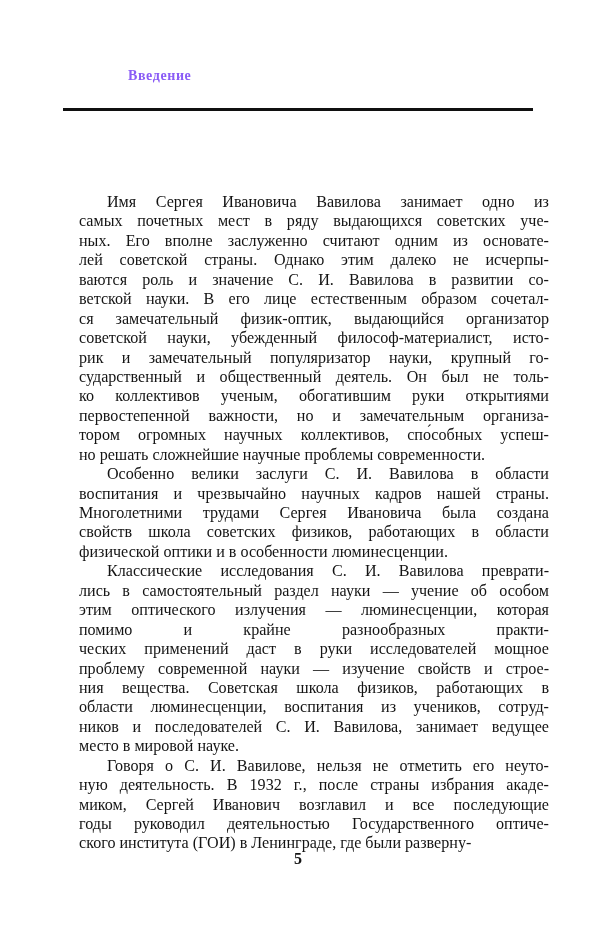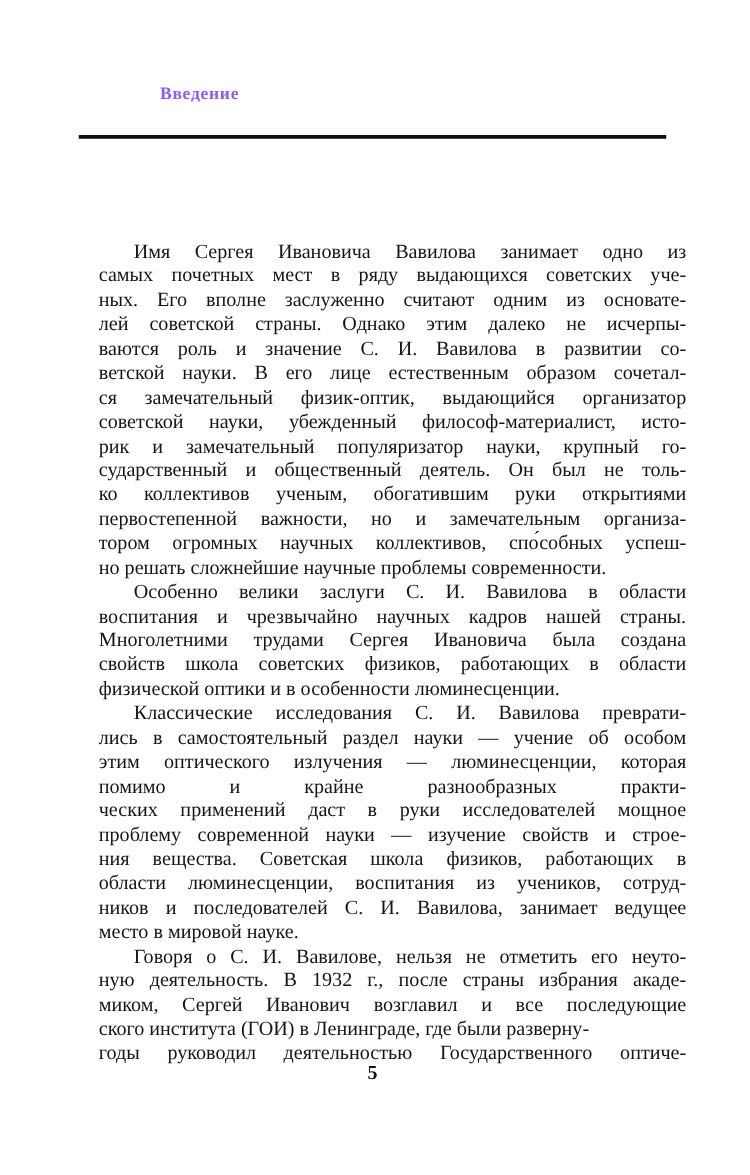--- a/index.html
+++ b/index.html
@@ -367,26 +367,26 @@
         </span>
         <span class="line just">
           <span class="w">миком,</span>
           <span class="w">Сергей</span>
           <span class="w">Иванович</span>
           <span class="w">возглавил</span>
           <span class="w">и</span>
           <span class="w">все</span>
           <span class="w">последующие</span>
         </span>
-        <span class="line last">ского института (ГОИ) в Ленинграде, где были разверну-</span>
         <span class="line just">
           <span class="w">годы</span>
           <span class="w">руководил</span>
           <span class="w">деятельностью</span>
           <span class="w">Государственного</span>
           <span class="w">оптиче-</span>
         </span>
+        <span class="line last">ского института (ГОИ) в Ленинграде, где были разверну-</span>
       </p>
     </div>
 
   <div id="page-number">5</div>
 
 </div>
 
 </body></html>

